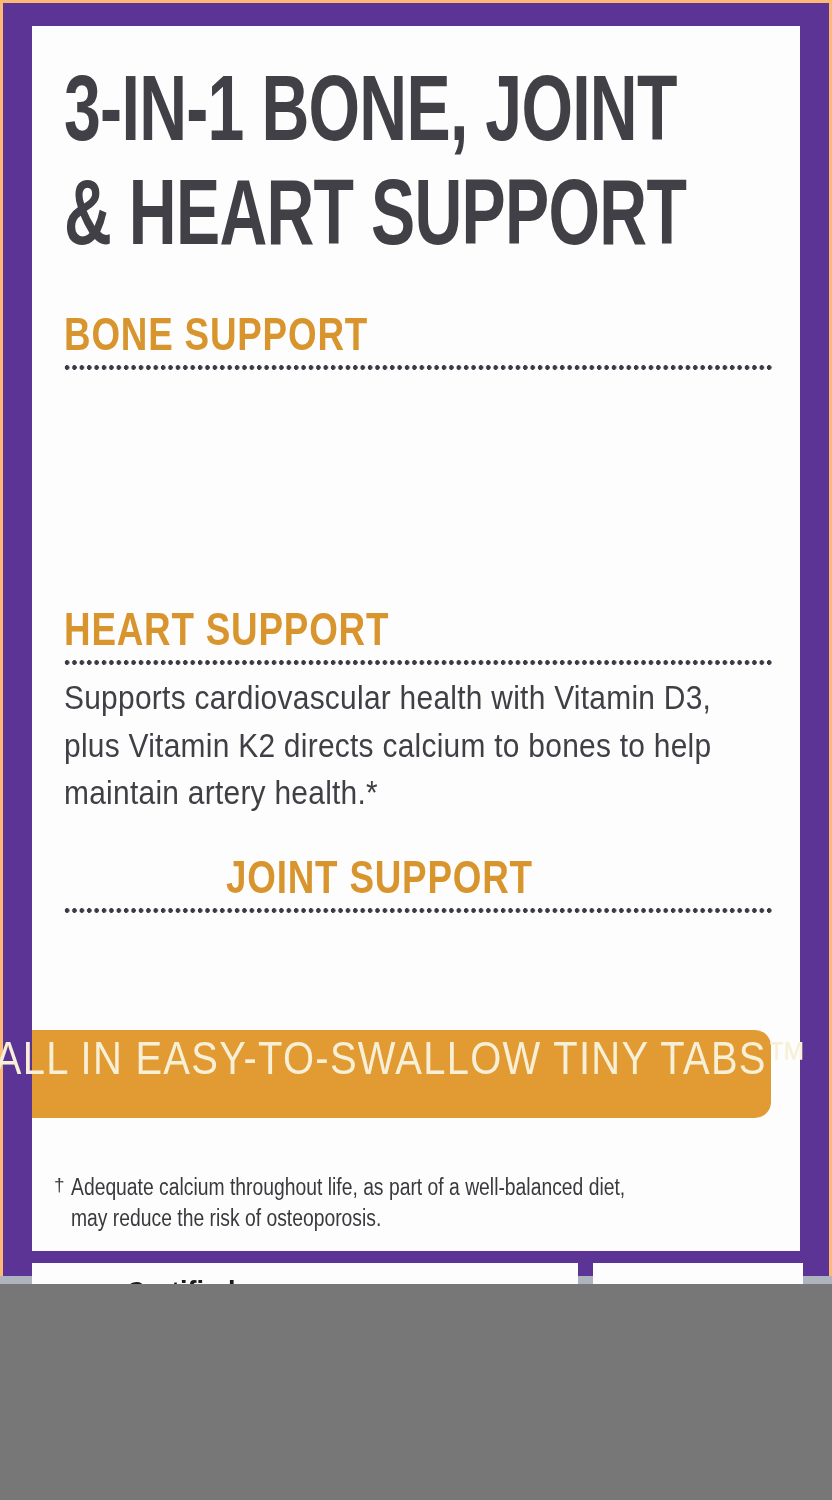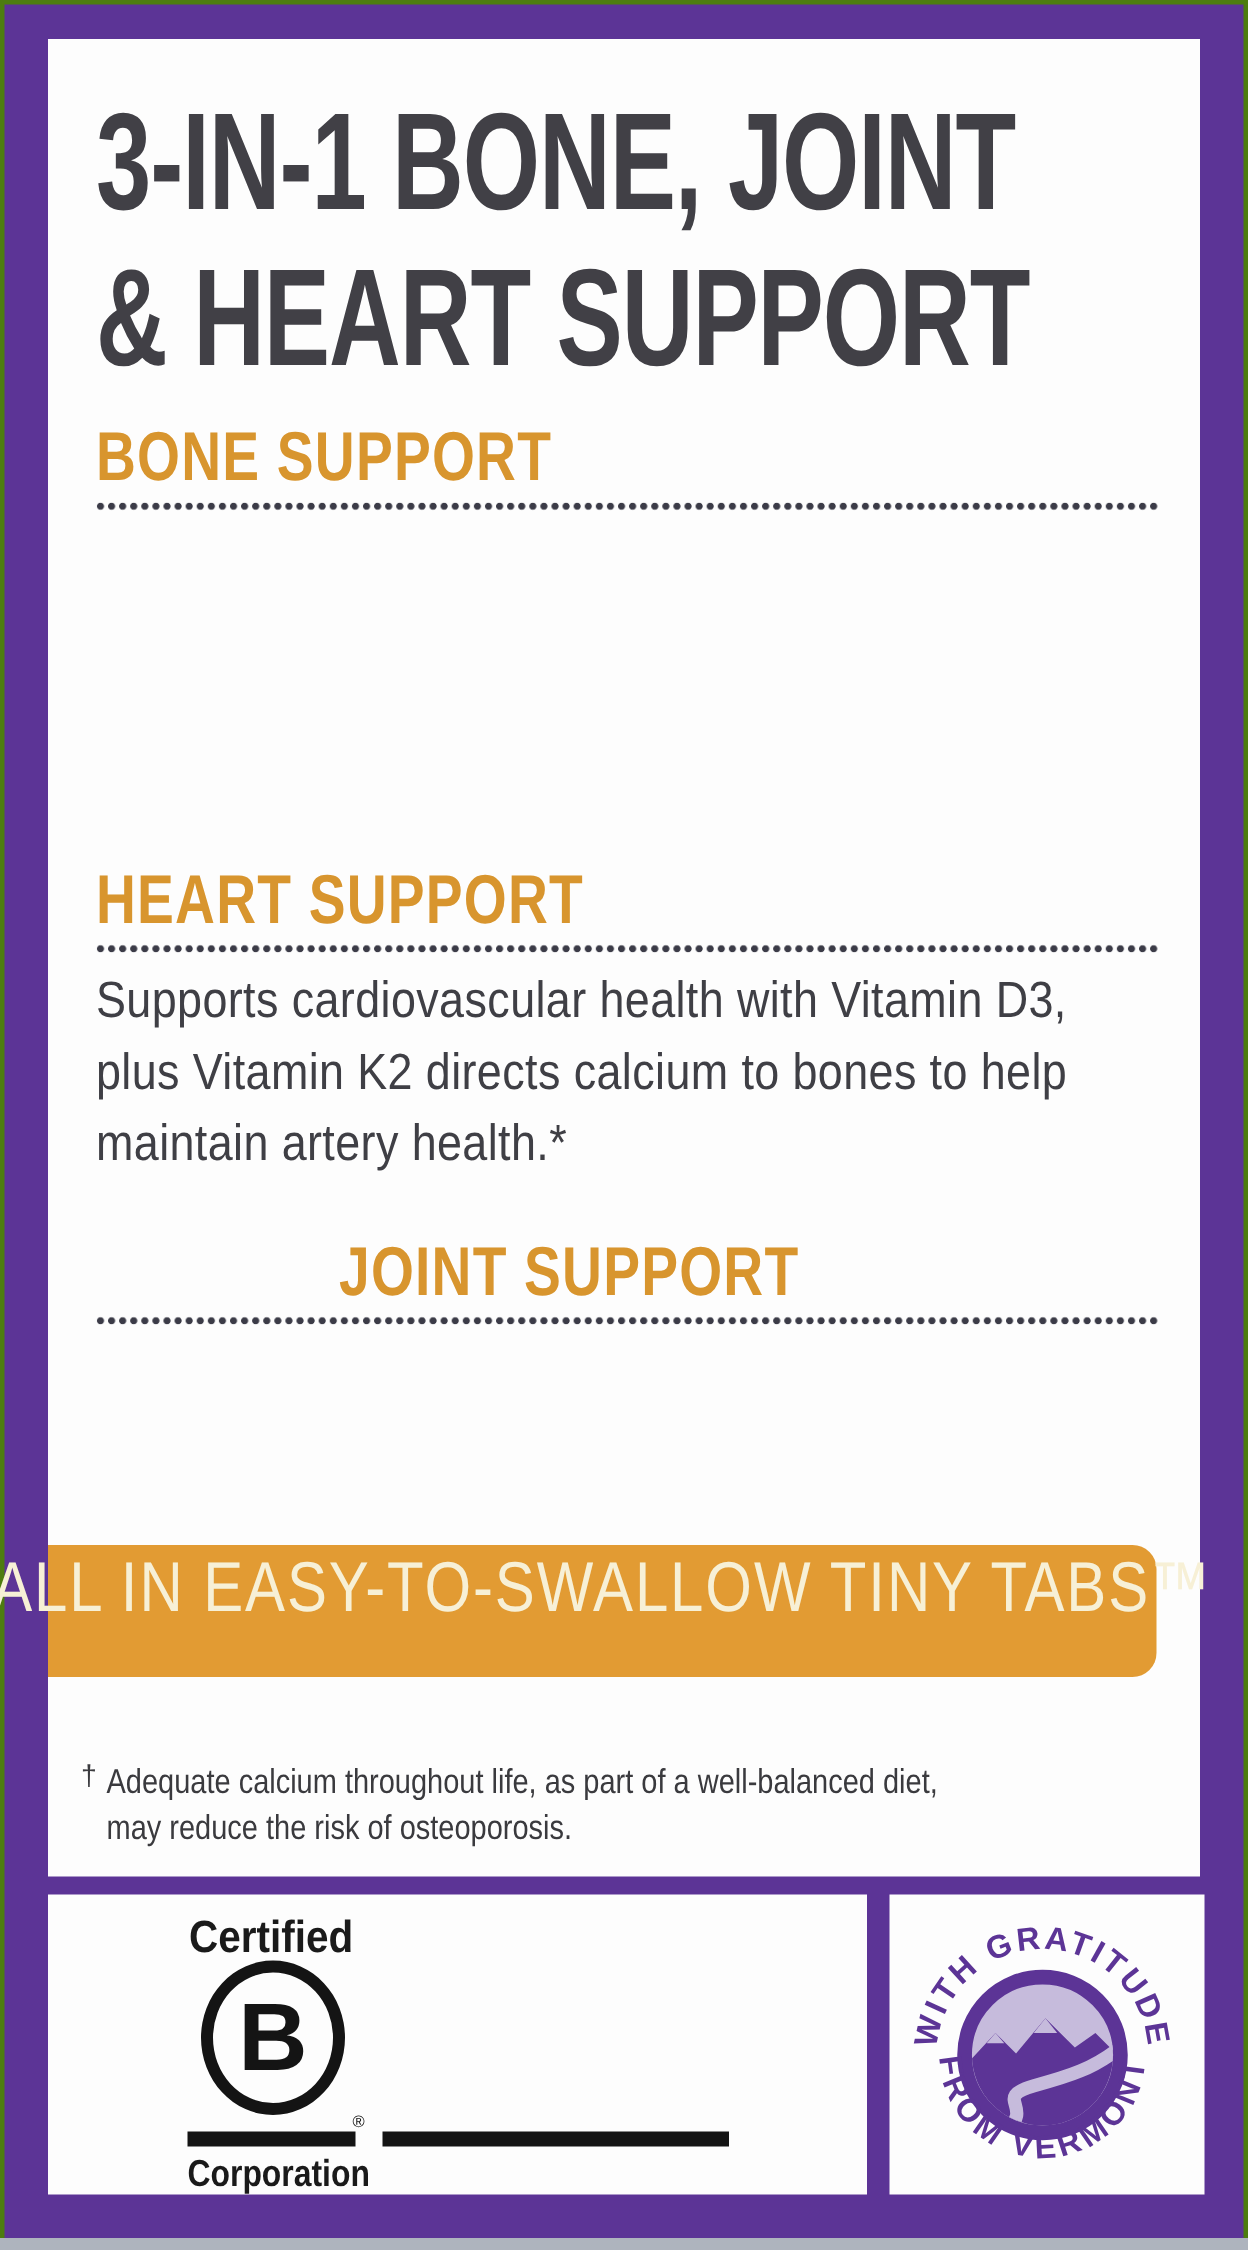--- a/index.html
+++ b/index.html
@@ -1,35 +1,35 @@
 <!DOCTYPE html>
 <html><head>
 <meta charset="utf-8">
 <style>
   html,body{margin:0;padding:0;background:#777;}
   .label{
-    position:relative;width:832px;height:1500px;overflow:hidden;
-    background:#4d7c0f;
+    position:relative;width:832px;height:1284px;overflow:hidden;
+    background:#fdba74;
     font-family:"Liberation Sans","DejaVu Sans",sans-serif;
   }
   .edge-bottom{position:absolute;left:0;bottom:0;width:832px;height:8px;background:#aeb4be;}
   .frame{position:absolute;left:3px;top:3px;width:826px;height:1489px;background:#5c3496;}
   .panel{position:absolute;background:#fdfdfd;}
   .main-panel{left:32px;top:26px;width:768px;height:1225px;}
   .box-left{left:32px;top:1263px;width:546px;height:200px;}
   .box-right{left:593px;top:1263px;width:210px;height:200px;}
 
   
   .title{position:absolute;left:32px;top:30px;margin:0;}
   .t-line{display:block;white-space:nowrap;font-size:92px;line-height:104px;
     font-weight:700;color:#414046;letter-spacing:-1px;
     transform:scaleX(.72);transform-origin:0 50%;}
 
   
-  .sec{position:absolute;left:32px;width:708px;}
+  .sec{position:absolute;left:32px;width:708px;margin-top:30px;}
   .sec0{top:254px;} .sec1{top:549px;} .sec2{top:797px;text-align:center;}
   .sec-head{margin:0;height:52px;}
   .sec-head span{display:inline-block;white-space:nowrap;font-size:46px;line-height:48px;
     font-weight:700;color:#d8952e;letter-spacing:1px;
     transform:scaleX(.8);transform-origin:0 50%;}
   .rule{height:7px;margin-top:2px;
     background-image:radial-gradient(circle at 3px 3.5px,#3b3b47 2.1px,rgba(0,0,0,0) 2.6px);
     background-size:7.4px 7px;background-repeat:repeat-x;}
   .body{margin:8px 0 0 0;}
   .bline{display:block;white-space:nowrap;font-size:34px;line-height:47.5px;

